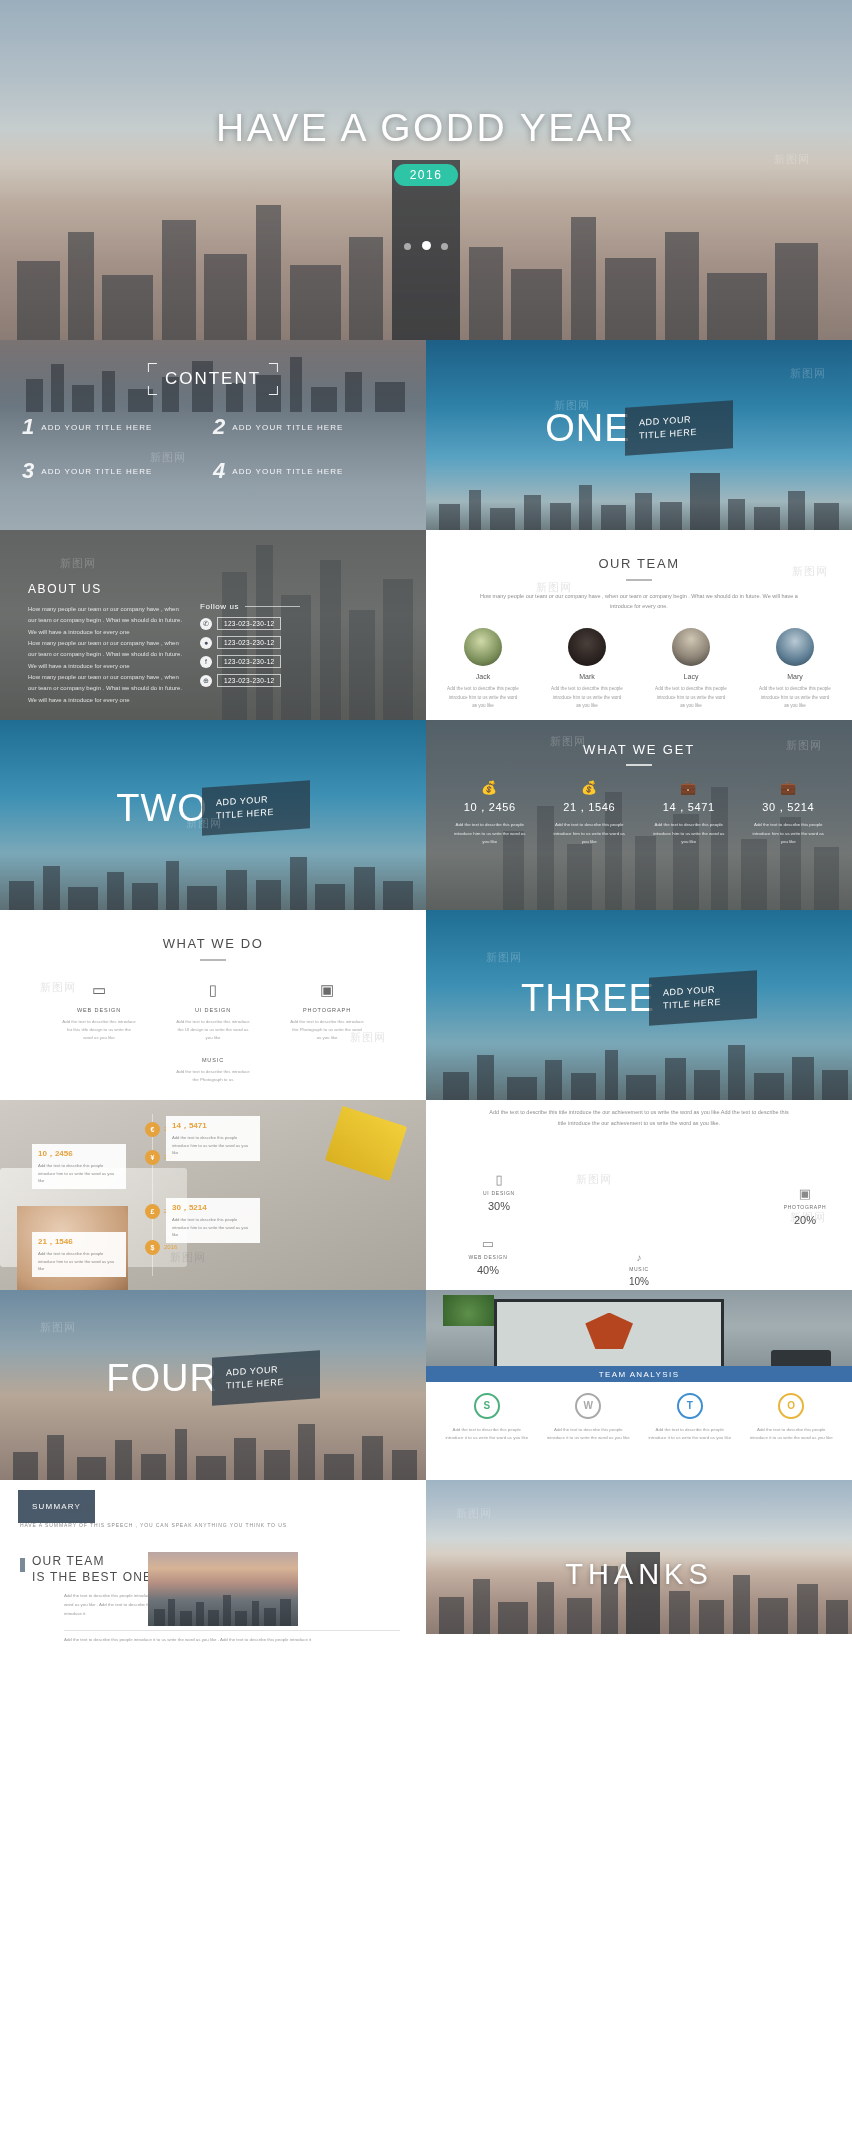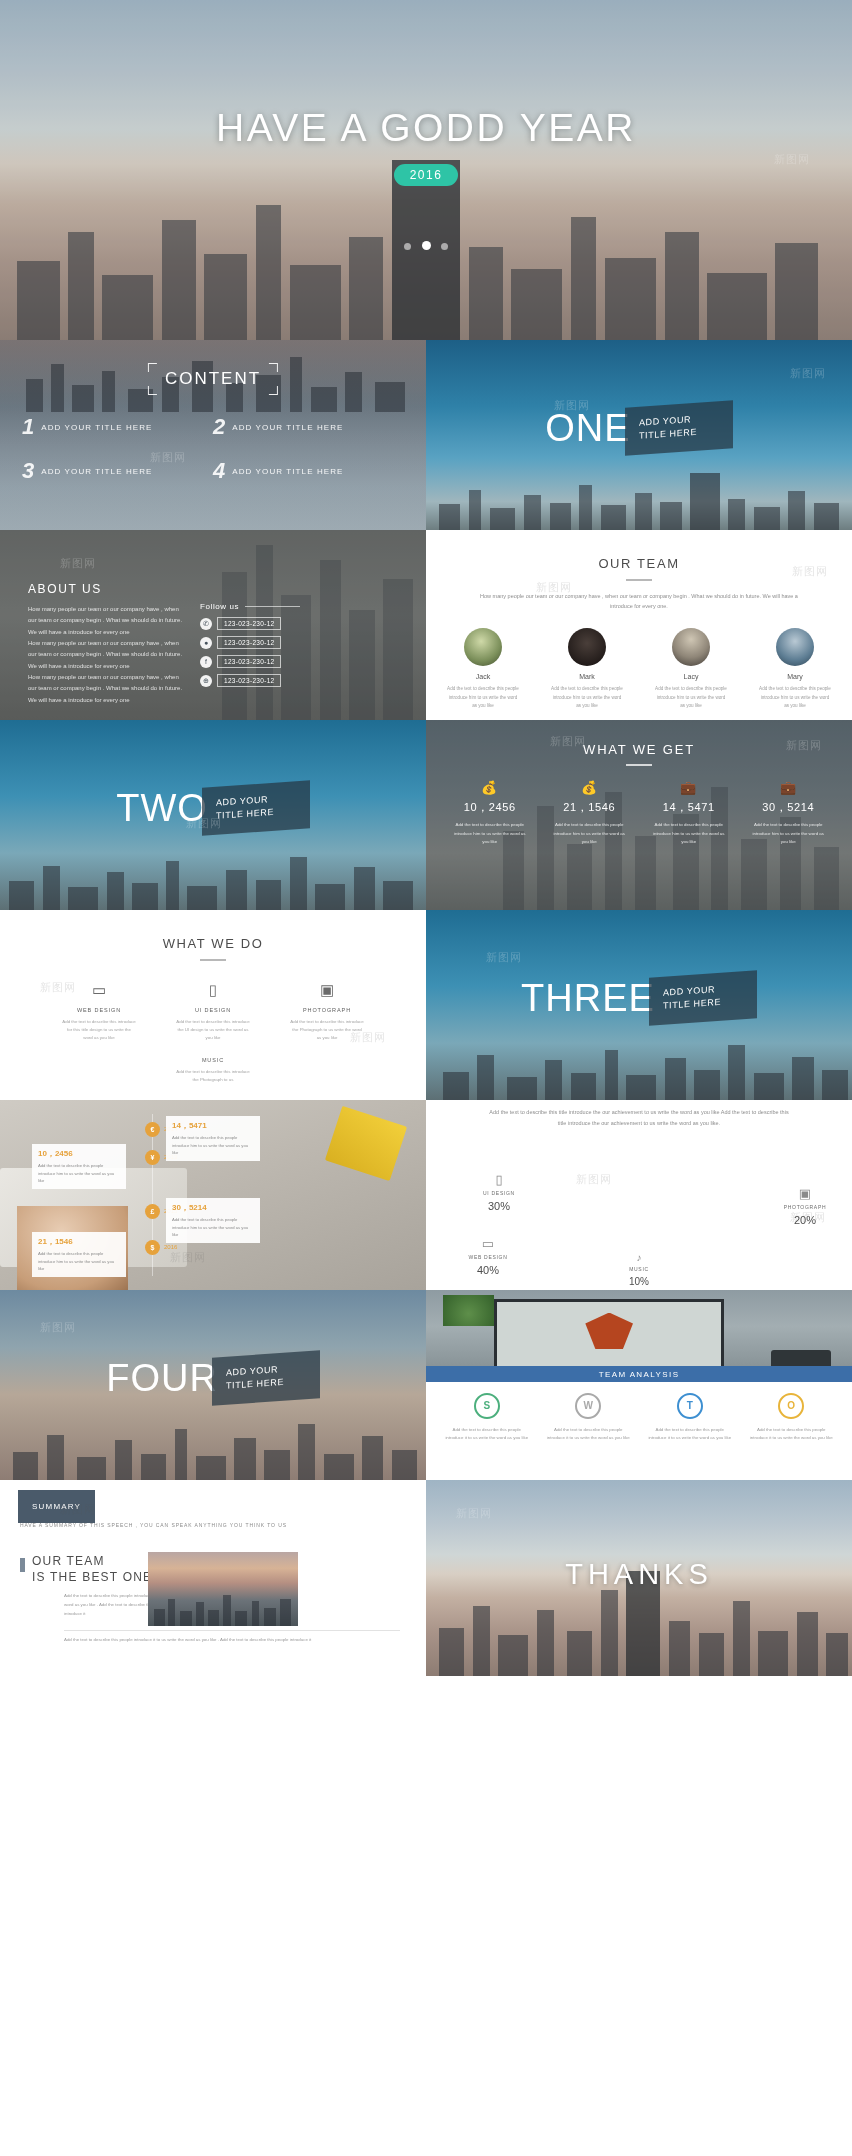--- a/index.html
+++ b/index.html
@@ -180,21 +180,21 @@
   .sum-lead { position:absolute; left:20px; top:42px; color:#8b8b8b; font-size:5px; letter-spacing:.9px; }
   .sum-mark { position:absolute; left:20px; top:78px; width:5px; height:14px; background:#7b8a99; }
   .sum-h1 { position:absolute; left:32px; top:74px; color:#4d4d4d; font-size:12px; letter-spacing:1.2px; }
   .sum-h2 { position:absolute; left:32px; top:90px; color:#4d4d4d; font-size:12px; letter-spacing:1.2px; }
   .sum-p1 { position:absolute; left:64px; top:112px; width:120px; color:#9a9a9a; font-size:4.4px; line-height:2; }
   .sum-img { position:absolute; left:148px; top:72px; width:150px; height:74px; }
   .sum-rule { position:absolute; left:64px; top:150px; right:26px; height:1px; background:#e2e2e2; }
   .sum-p2 { position:absolute; left:64px; top:156px; right:26px; color:#9a9a9a; font-size:4.4px; line-height:2; }
 
   
-  .thx { height:196px; position:relative; }
+  .thx { height:154px; position:relative; }
   .thx-t { position:absolute; left:0; right:0; top:78px; text-align:center; color:#fff;
            font-size:29px; letter-spacing:5px; font-weight:400;
            text-shadow:0 1px 5px rgba(0,0,0,.3); }
 </style>
 </head>
 <body>
 
 <div class="sheet">
 
   <div class="slide" id="hero">

